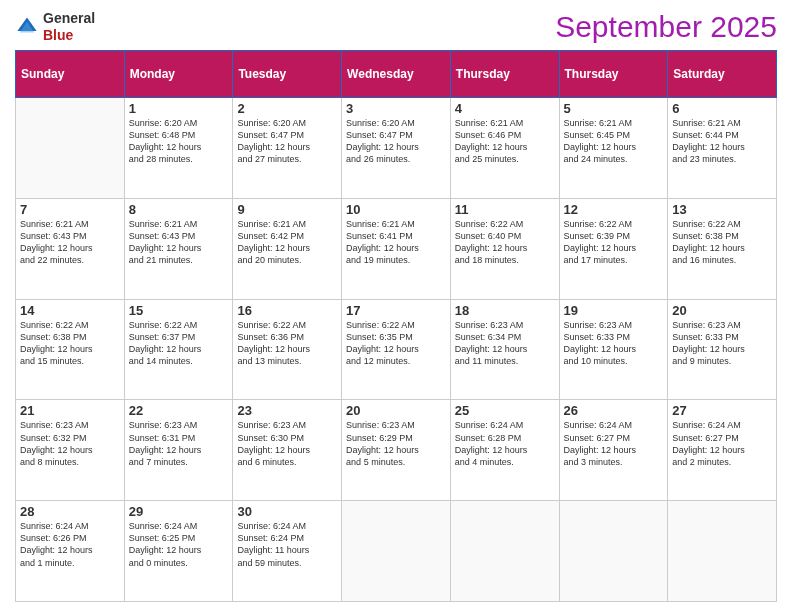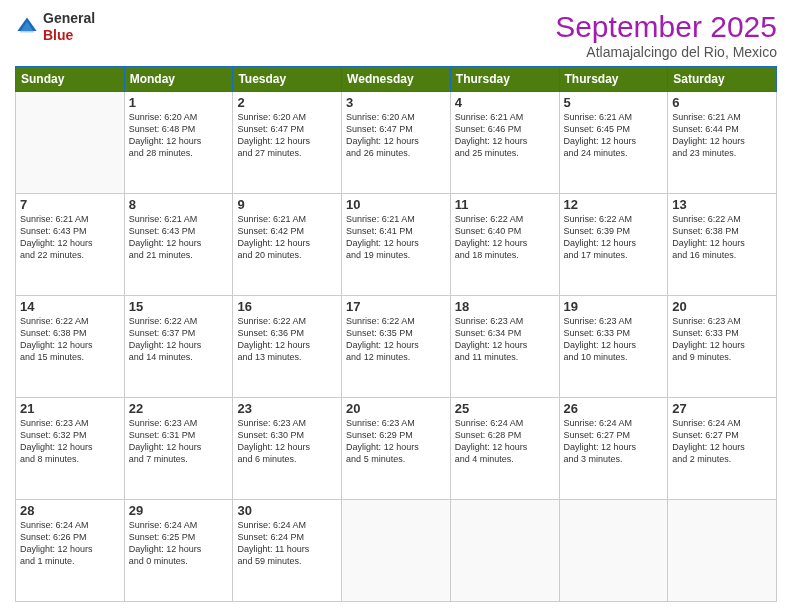--- a/index.html
+++ b/index.html
@@ -50,24 +50,24 @@
       color: #555;
     }
     .calendar {
       flex: 1;
       border: 1px solid #ccc;
       border-collapse: collapse;
       width: 100%;
       table-layout: fixed;
     }
     .calendar th {
-      background-color: #4d7c0f;
+      background-color: #be185d;
       color: #fff;
       text-align: left;
-      padding: 5px 5px;
+      padding: 16px 5px;
       font-size: 12px;
       border: 1px solid #1a6abf;
     }
     .calendar td {
       border: 1px solid #ccc;
       vertical-align: top;
       padding: 3px 4px;
       font-size: 9.5px;
       color: #333;
       height: 82px;
@@ -98,21 +98,20 @@
         <polygon points="15,3 27,20 3,20" fill="#1a6abf"></polygon>
         <polygon points="15,8 24,22 6,22" fill="#4fa3e0" opacity="0.5"></polygon>
       </svg>
       <div class="logo-text">
         <div style="color:#333;font-size:14px;font-weight:bold;">General</div>
         <div style="color:#b91c1c;font-size:14px;font-weight:bold;">Blue</div>
       </div>
     </div>
     <div class="title-section">
       <div class="month-title">September 2025</div>
-      <div class="subtitle">Atlamajalcingo del Rio, Mexico</div>
     </div>
   </div>
 
   <table class="calendar">
     <thead>
       <tr>
       <th>Sunday</th>
           <th>Monday</th>
           <th>Tuesday</th>
           <th>Wednesday</th>

